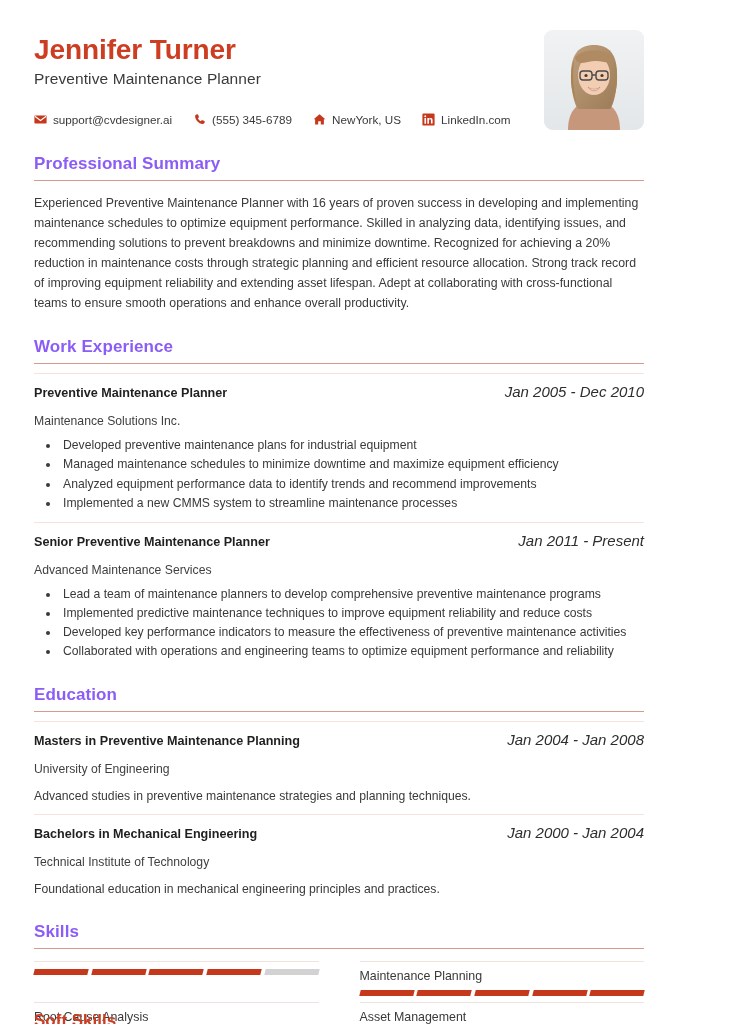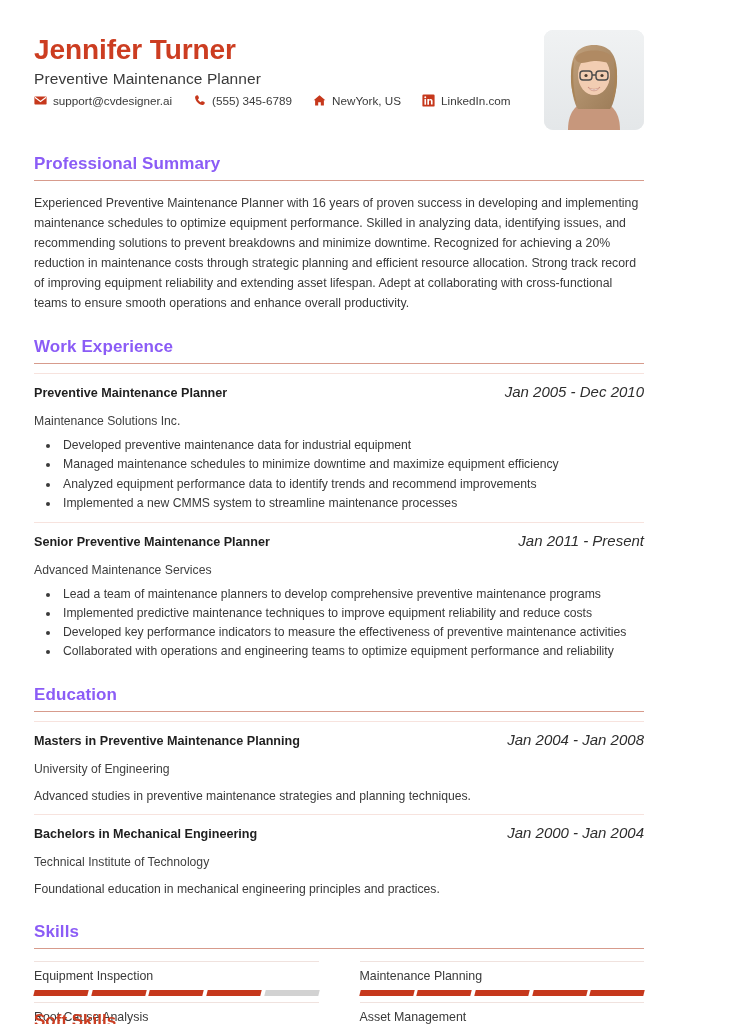--- a/index.html
+++ b/index.html
@@ -43,21 +43,21 @@
   .job-title {
     font-size: 15.5px;
     color: #3a3a3a;
     margin-top: 5px;
     letter-spacing: 0.1px;
   }
   .contact-row {
     display: flex;
     align-items: center;
     flex-wrap: wrap;
-    margin-top: 6px;
+    margin-top: 25px;
     font-size: 11.7px;
     color: #3a3a3a;
   }
   .contact-item {
     display: flex;
     align-items: center;
     margin-right: 21px;
     white-space: nowrap;
   }
   .contact-item .ic {
@@ -283,21 +283,21 @@
     <h2 class="section-title">Work Experience</h2>
     <div class="section-rule"></div>
 
     <div class="entry">
       <div class="entry-head">
         <span class="entry-role">Preventive Maintenance Planner</span>
         <span class="entry-dates">Jan 2005 - Dec 2010</span>
       </div>
       <div class="entry-org">Maintenance Solutions Inc.</div>
       <ul class="bullets">
-        <li>Developed preventive maintenance data for industrial equipment</li>
+        <li>Developed preventive maintenance plans for industrial equipment</li>
         <li>Managed maintenance schedules to minimize downtime and maximize equipment efficiency</li>
         <li>Analyzed equipment performance data to identify trends and recommend improvements</li>
         <li>Implemented a new CMMS system to streamline maintenance processes</li>
       </ul>
     </div>
 
     <div class="entry">
       <div class="entry-head">
         <span class="entry-role">Senior Preventive Maintenance Planner</span>
         <span class="entry-dates">Jan 2011 - Present</span>
@@ -333,21 +333,20 @@
       <div class="entry-org">Technical Institute of Technology</div>
       <div class="entry-desc">Foundational education in mechanical engineering principles and practices.</div>
     </div>
   </div>
 
   <div class="section">
     <h2 class="section-title">Skills</h2>
     <div class="section-rule"></div>
     <div class="skills-grid" id="skills-grid">
         <div class="skill">
-          <div class="skill-name">Equipment Inspection</div>
           <div class="skill-bar">
             <span class="seg on"></span>
             <span class="seg on"></span>
             <span class="seg on"></span>
             <span class="seg on"></span>
             <span class="seg"></span>
           </div>
         </div>
         <div class="skill">
           <div class="skill-name">Maintenance Planning</div>

